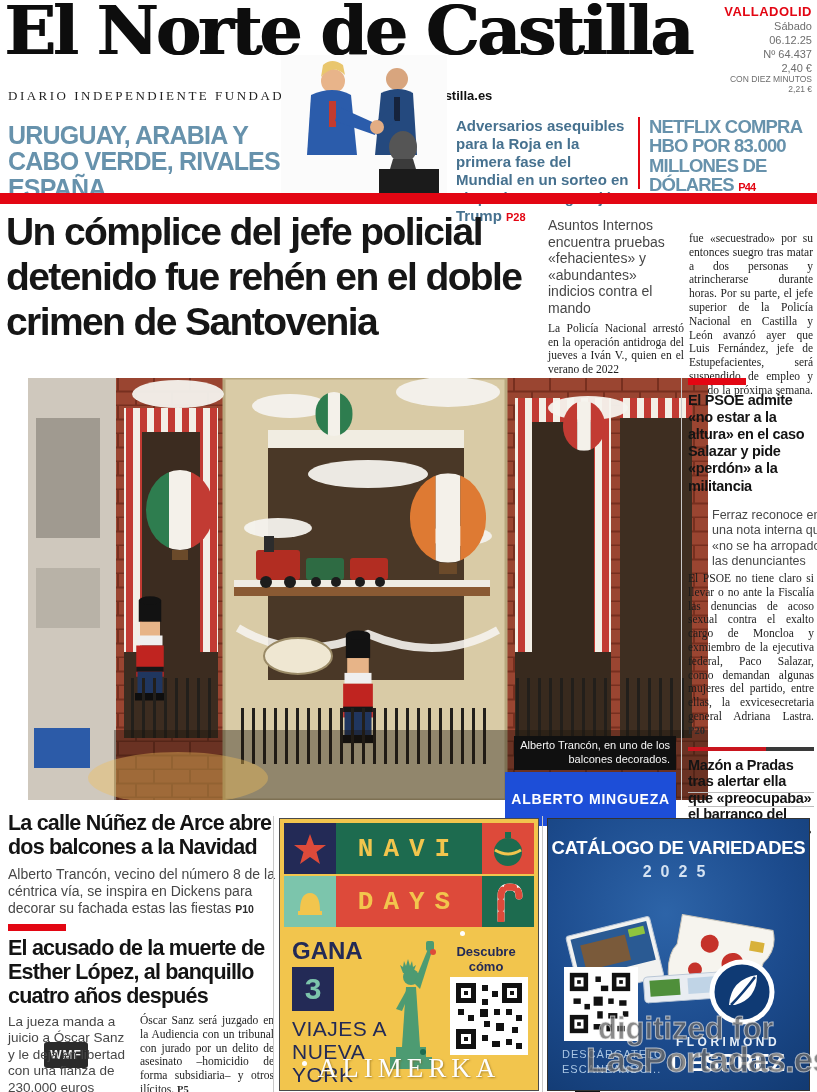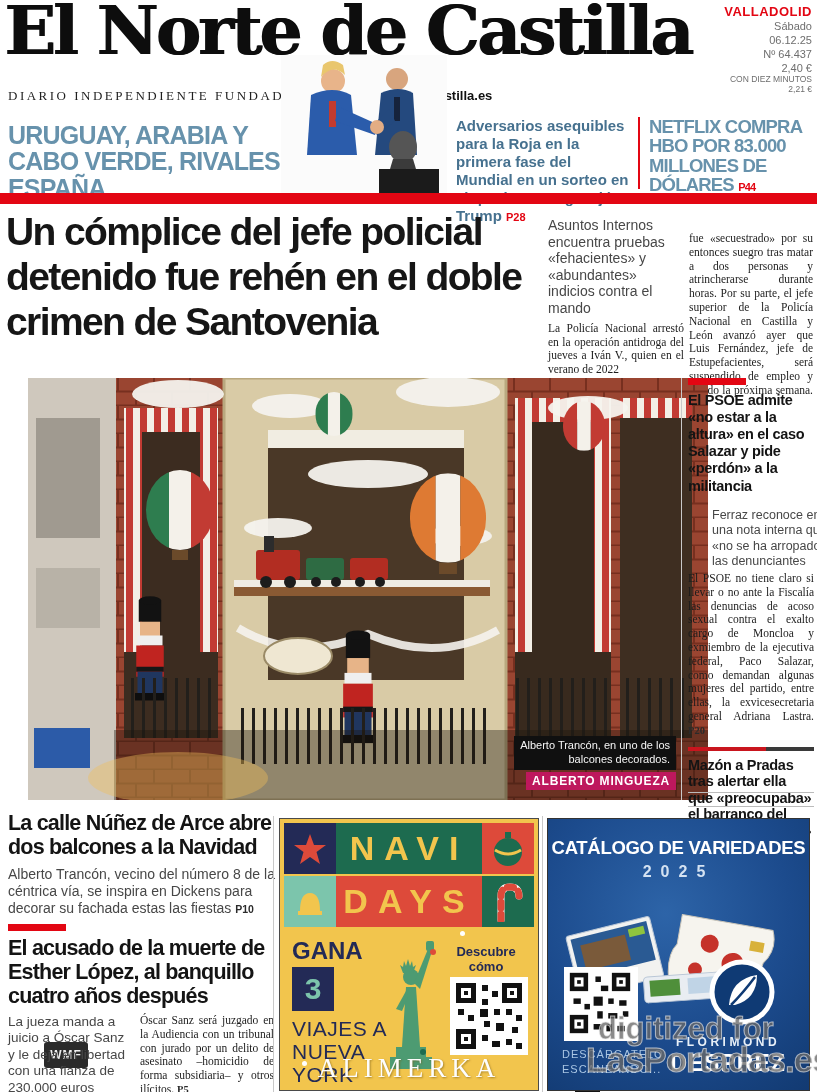--- a/index.html
+++ b/index.html
@@ -47,22 +47,22 @@
   .optica{left:547px;top:684px;width:25px;height:96px;background:#141414;
           display:flex;align-items:center;justify-content:center;}
   .optica span{writing-mode:vertical-rl;text-orientation:upright;color:#f2c233;
                font-weight:700;font-size:12px;letter-spacing:2px;}
   .wmf{left:16px;top:664px;width:44px;height:26px;background:#2a2a2a;color:#eee;
        font-weight:800;font-size:12px;display:flex;align-items:center;justify-content:center;
        border-radius:3px;letter-spacing:1px;}
   .capwrap{right:141px;top:736px;width:190px;text-align:right;}
   .capbox{display:inline-block;background:#101010;color:#f5f5f5;font-size:11px;
           line-height:1.25;padding:3px 6px;text-align:right;max-width:150px;}
-  .credbox{display:inline-block;background:#be185d;color:#fff;font-size:12px;
-           font-weight:800;letter-spacing:.8px;padding:2px 6px;margin-top:2px;}
+  .credbox{display:inline-block;background:#1d4ed8;color:#fff;font-size:14px;
+           font-weight:800;letter-spacing:.8px;padding:19px 6px;margin-top:2px;}
 
   
   .sb-redbar{left:688px;top:378px;width:58px;height:7px;background:#e30613;}
   .sbHL{left:688px;top:392px;width:126px;font-size:14.5px;font-weight:800;
         letter-spacing:-.3px;line-height:1.18;color:#141414;}
   .sb-sub{left:712px;top:508px;width:126px;font-size:12.5px;line-height:1.22;}
   .sb-body{left:688px;top:572px;width:126px;font-size:11.5px;line-height:1.2;text-align:justify;}
   .sb-div{left:688px;top:747px;width:126px;height:4px;
           background:linear-gradient(90deg,#c9151e 0 62%,#3a3a3a 62%);}
   .sbHL2{left:688px;top:757px;width:126px;font-size:14.5px;font-weight:800;
@@ -80,22 +80,22 @@
   .b2-c1{left:8px;top:1014px;width:122px;font-size:13.5px;line-height:1.22;}
   .b2-c2{left:140px;top:1014px;width:134px;font-size:11.5px;line-height:1.2;text-align:justify;}
 
   
   .adAli{left:279px;top:818px;width:260px;height:273px;background:#f2c54d;
          border:1px solid #4a4a4a;box-sizing:border-box;}
   .aliBanner{position:absolute;left:4px;top:4px;right:4px;}
   .aliRow{display:flex;height:51px;margin-bottom:2px;}
   .aliSq{width:52px;height:51px;display:flex;align-items:center;justify-content:center;flex:none;}
   .aliMid{flex:1;display:flex;align-items:center;justify-content:center;
-          font-weight:800;font-size:34px;letter-spacing:10px;color:#f2c54d;
-          font-family:Liberation Sans, sans-serif;}
+          font-weight:800;font-size:26px;letter-spacing:10px;color:#f2c54d;
+          font-family:Liberation Mono, monospace;}
   .navyBg{background:#232a56;} .greenBg{background:#1d6b4f;} .redBg{background:#dd4a3a;}
   .tealBg{background:#7cc5ac;}
   .aliGana{position:absolute;left:12px;top:118px;font-size:24px;font-weight:800;color:#232a56;}
   .ali3{position:absolute;left:12px;top:148px;width:42px;height:44px;background:#232a56;
         color:#7cc5ac;font-size:30px;font-weight:800;display:flex;align-items:center;justify-content:center;}
   .aliPrize{position:absolute;left:12px;top:198px;width:120px;font-size:21px;font-weight:400;
             color:#232a56;line-height:1.1;letter-spacing:.5px;}
   .aliCta{position:absolute;right:14px;top:126px;width:76px;text-align:center;
           font-size:13px;font-weight:800;color:#232a56;line-height:1.15;}
   .aliQR{position:absolute;right:10px;top:158px;width:78px;height:78px;background:#fff;padding:4px;

